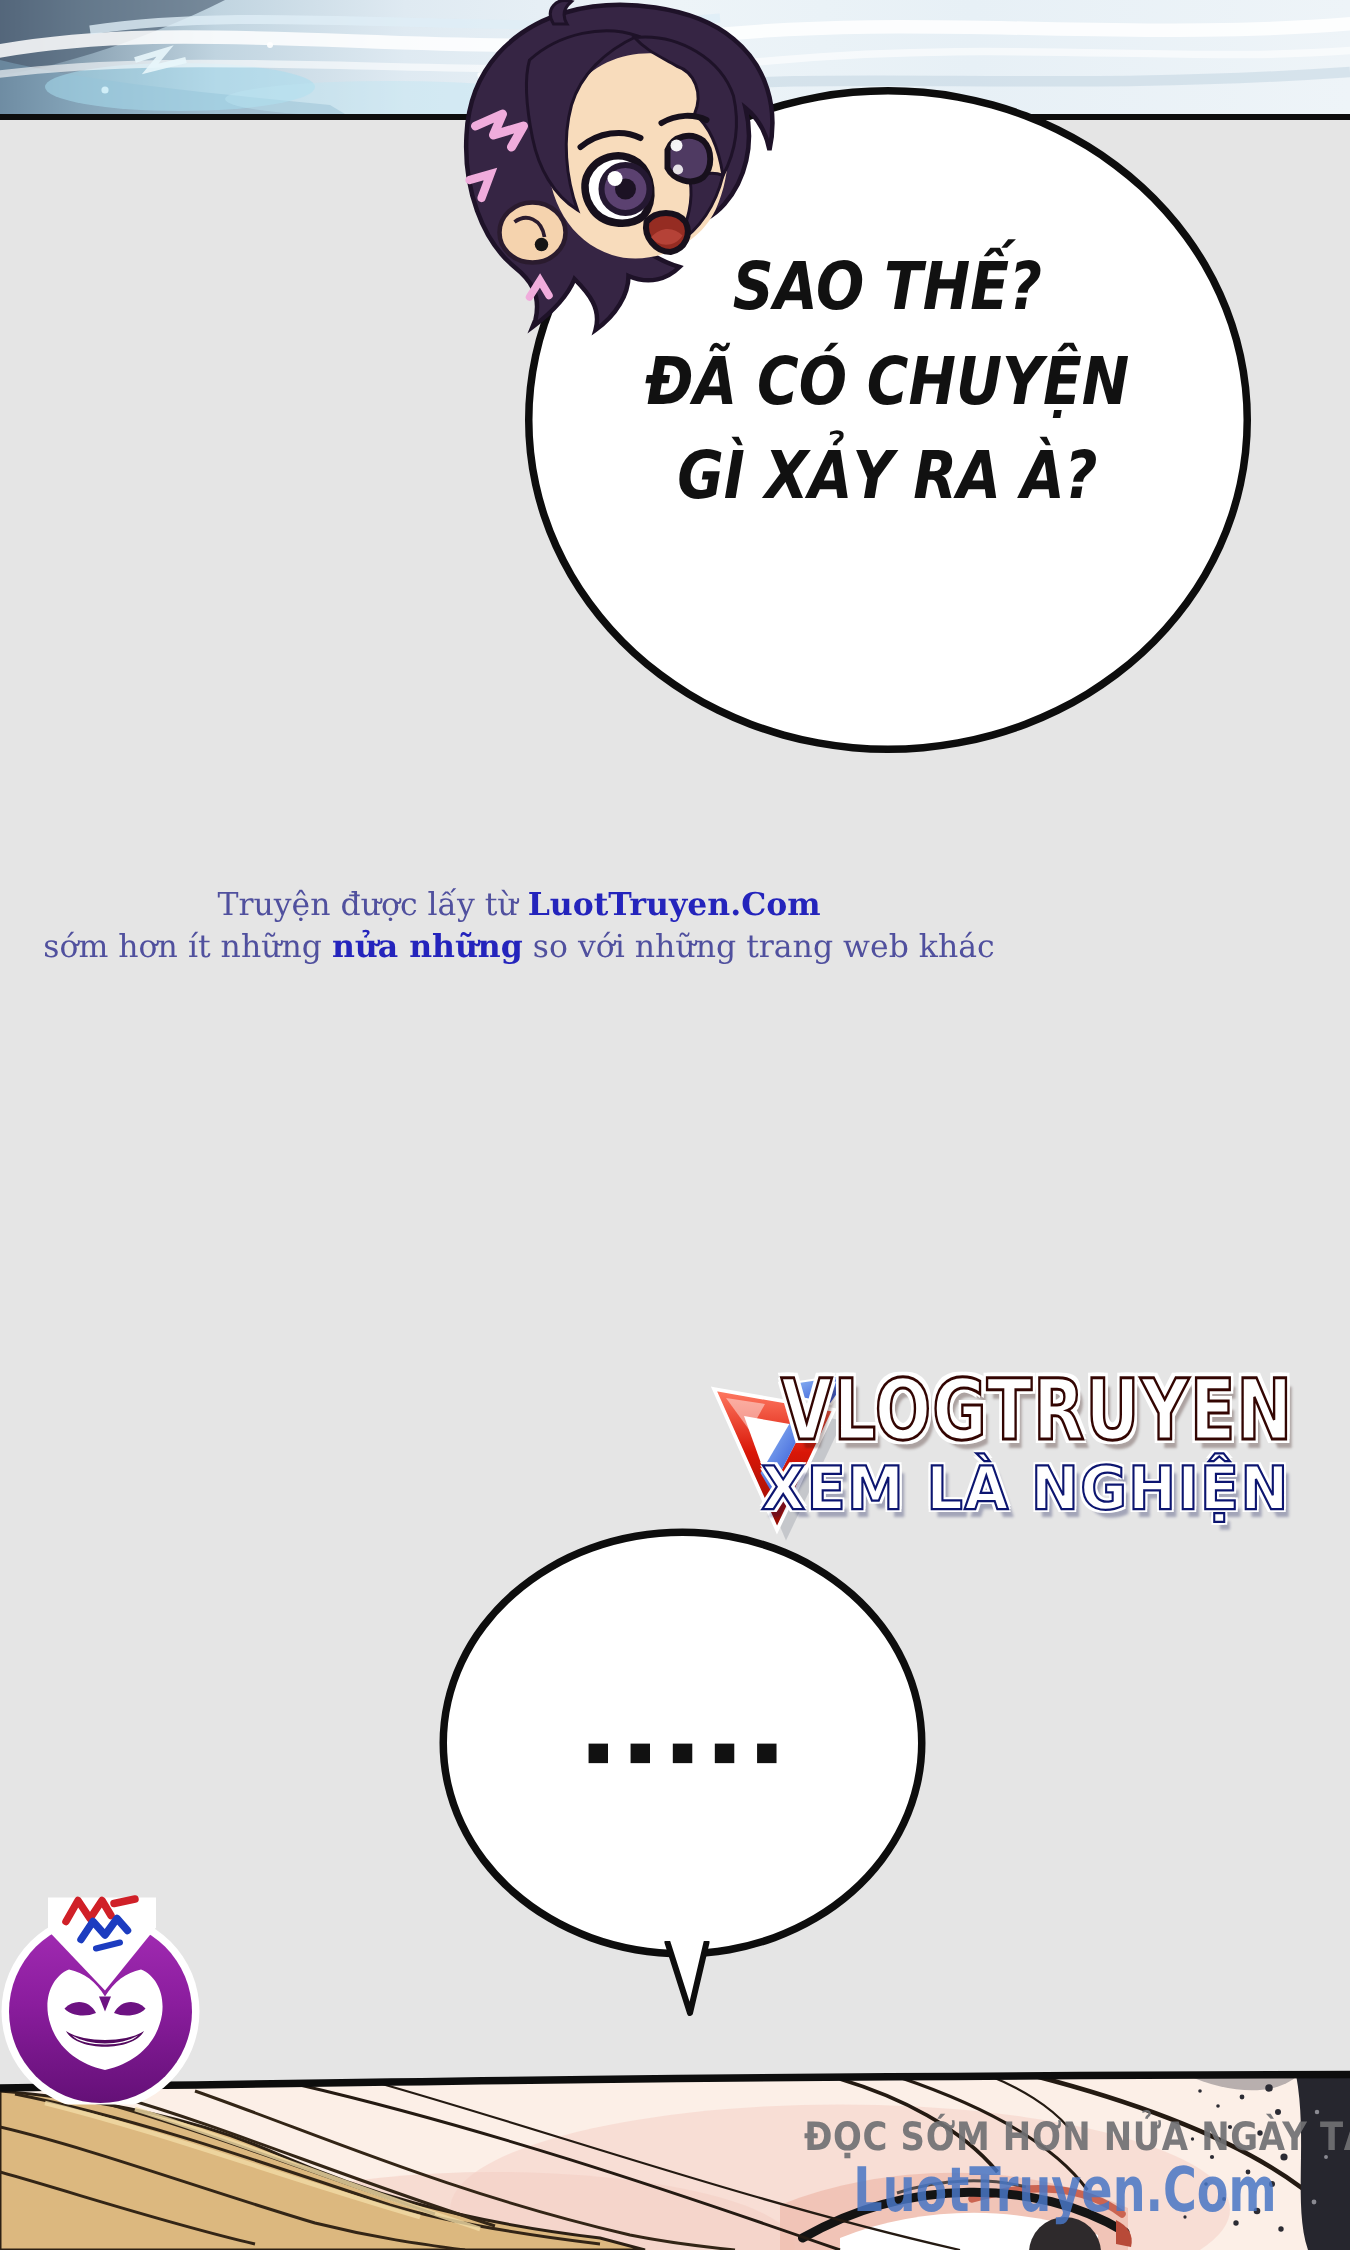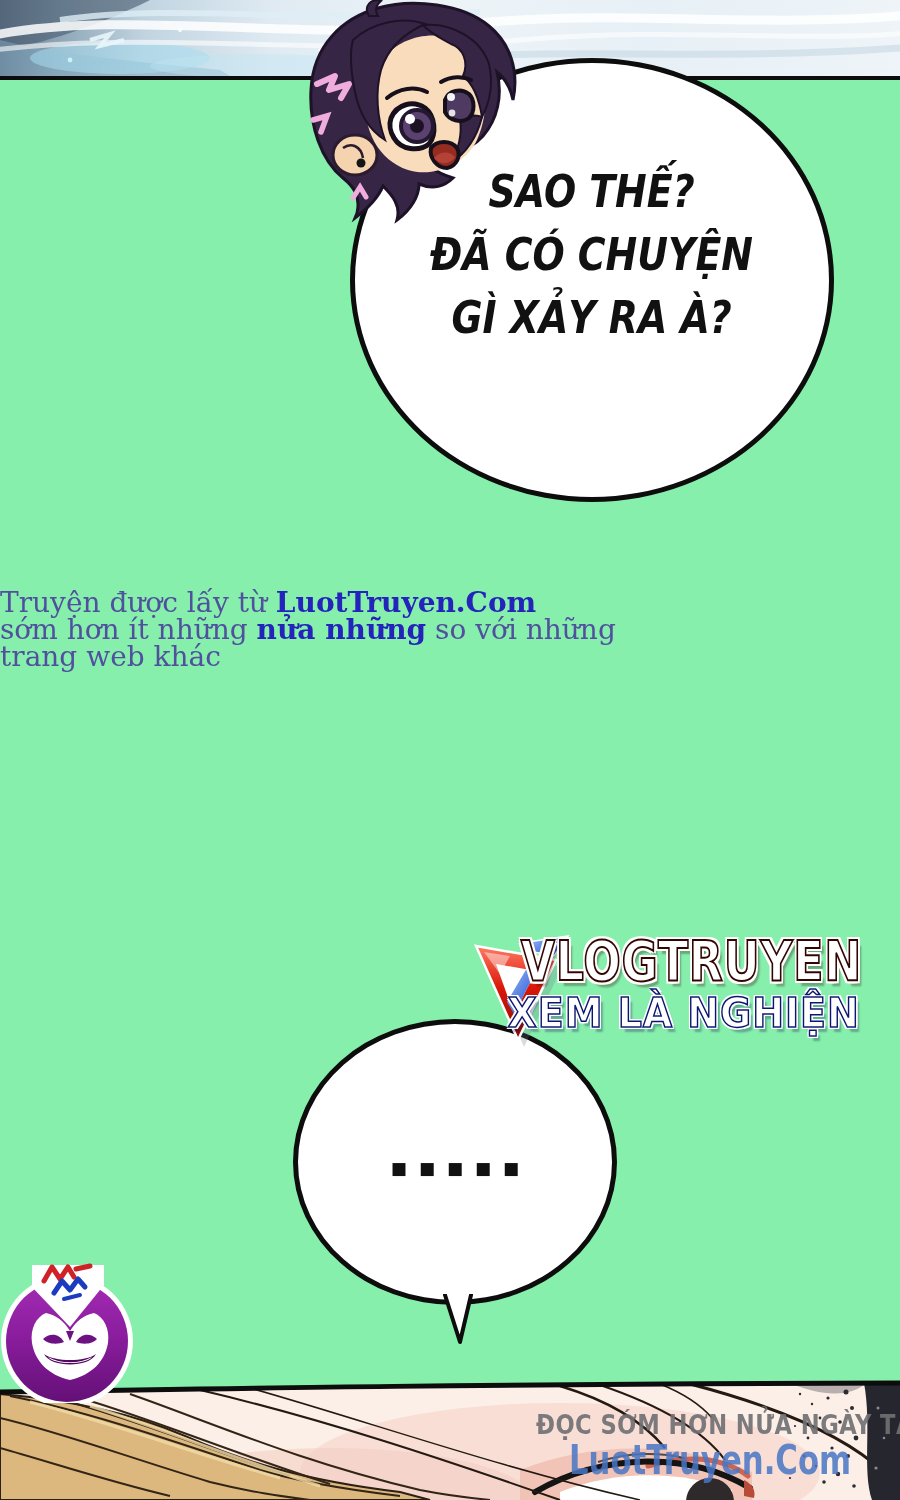--- a/index.html
+++ b/index.html
@@ -1,36 +1,36 @@
 <!DOCTYPE html>
 <html><head>
 <meta charset="utf-8">
 <style>
   html,body{margin:0;padding:0;background:#ffffff;}
-  .page{position:relative;width:900px;height:1500px;background:#86efac;overflow:hidden;
+  .page{position:relative;width:900px;height:1500px;background:#e5e5e5;overflow:hidden;
         font-family:"DejaVu Sans",sans-serif;}
 
   
   .top-panel{position:absolute;left:0;top:0;width:900px;height:76px;z-index:1;
              border-bottom:4px solid #0d0d0d;box-sizing:content-box;}
   .top-panel svg{display:block;width:900px;height:76px;}
 
   
   .bubble-main{position:absolute;left:350px;top:58px;width:484px;height:444px;z-index:2;
                background:#ffffff;border:5px solid #0d0d0d;border-radius:50%;
                box-sizing:border-box;display:flex;align-items:center;justify-content:center;}
   .bubble-main .lines{transform:translateY(-26px);text-align:center;}
   .bubble-main .line{font-size:44px;font-weight:bold;font-style:italic;color:#111;
                      line-height:63px;white-space:nowrap;transform:scaleX(.86);}
 
   
   .char-head{position:absolute;left:283px;top:0;width:235px;height:265px;z-index:3;}
 
   
-  .site-logo{position:absolute;left:0;top:460px;width:868px;height:160px;z-index:4;}
+  .site-logo{position:absolute;left:0;top:440px;width:868px;height:160px;z-index:4;}
   .tri-icon{position:absolute;left:470px;top:474px;width:100px;height:115px;}
   .logo-title{position:absolute;right:6px;top:472px;font-size:56px;font-weight:bold;
               letter-spacing:1px;white-space:nowrap;line-height:58px;
               transform:scaleX(.79);transform-origin:100% 50%;
               background:linear-gradient(#ff8a70 0%,#ef3a22 38%,#c01005 62%,#8f0c04 100%);
               -webkit-background-clip:text;background-clip:text;color:transparent;
               -webkit-text-stroke:2px #330502;
               text-shadow:3px 0 0 #fff,-3px 0 0 #fff,0 3px 0 #fff,0 -3px 0 #fff,
                           3px 3px 0 #fff,-3px 3px 0 #fff,3px -3px 0 #fff,-3px -3px 0 #fff,
                           5px 6px 2px rgba(40,5,2,.3);}
@@ -38,22 +38,22 @@
               letter-spacing:1px;white-space:nowrap;line-height:44px;
               transform:scaleX(.95);transform-origin:100% 50%;
               background:linear-gradient(#9cc0ff 0%,#3f62e0 45%,#101ea8 100%);
               -webkit-background-clip:text;background-clip:text;color:transparent;
               -webkit-text-stroke:1.5px #0c1570;
               text-shadow:2px 0 0 #fff,-2px 0 0 #fff,0 2px 0 #fff,0 -2px 0 #fff,
                           2px 2px 0 #fff,-2px 2px 0 #fff,2px -2px 0 #fff,-2px -2px 0 #fff,
                           4px 5px 2px rgba(10,15,80,.3);}
 
   
-  .credit{position:absolute;left:0;top:589px;width:692px;z-index:2;
-          font-family:"DejaVu Serif",serif;font-size:28px;line-height:27px;color:#50509e;}
+  .credit{position:absolute;left:0;top:589px;width:692px;z-index:2;text-align:center;
+          font-family:"DejaVu Serif",serif;font-size:21px;line-height:27px;color:#50509e;}
   .credit .b{font-weight:bold;color:#2424bc;}
 
   
   .bubble-small{position:absolute;left:293px;top:1019px;width:324px;height:286px;z-index:2;
                 background:#ffffff;border:5px solid #0d0d0d;border-radius:50%;
                 box-sizing:border-box;display:flex;align-items:center;justify-content:center;}
   .bubble-small .dots{font-size:17px;font-weight:bold;letter-spacing:12px;color:#111;
                       transform:translate(6px,6px);white-space:nowrap;}
   .bubble-tail{position:absolute;left:440px;top:1294px;width:40px;height:56px;z-index:2;}
 

